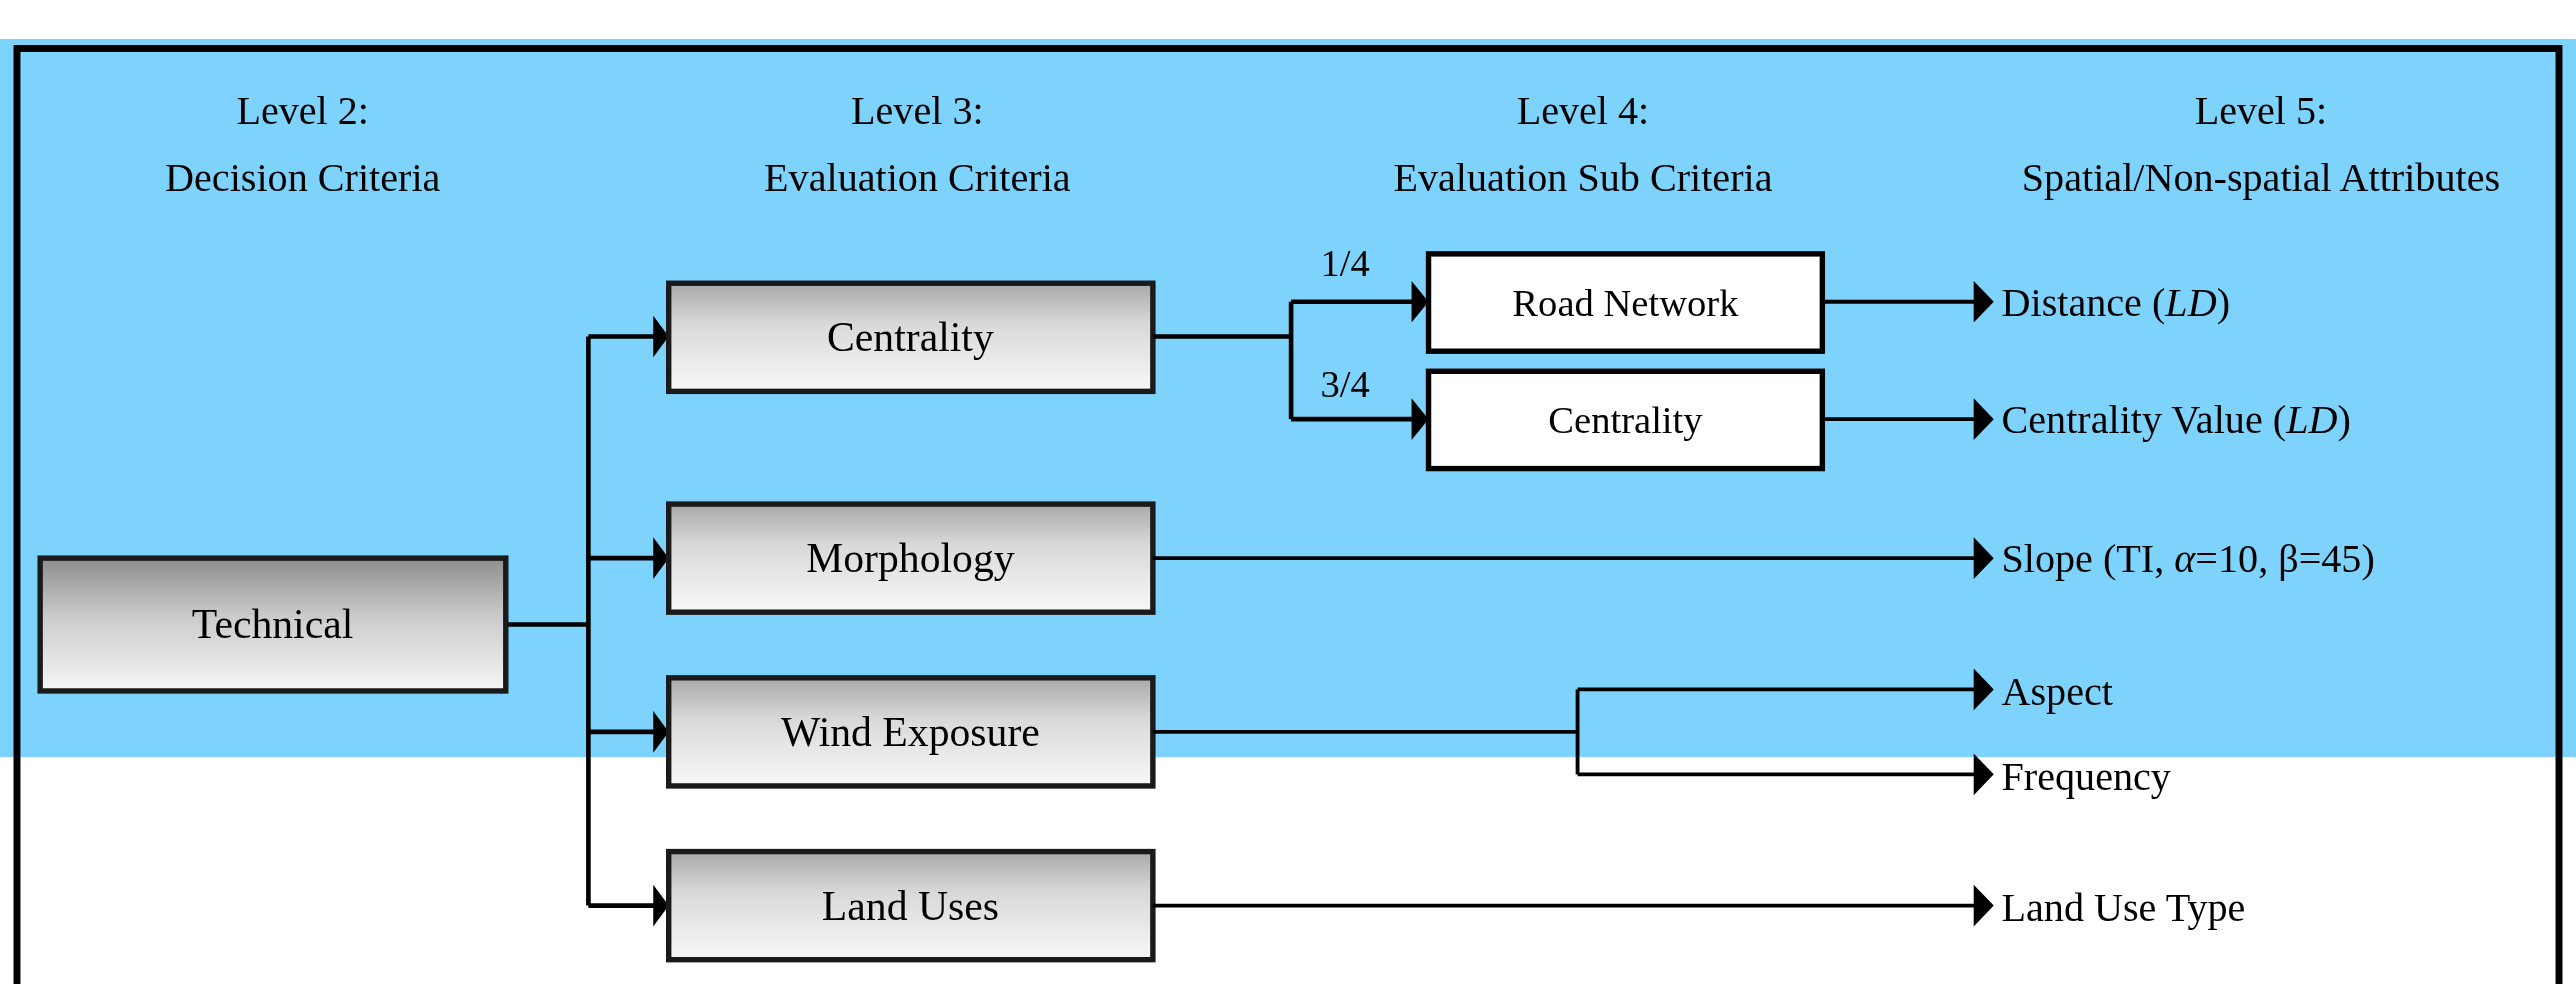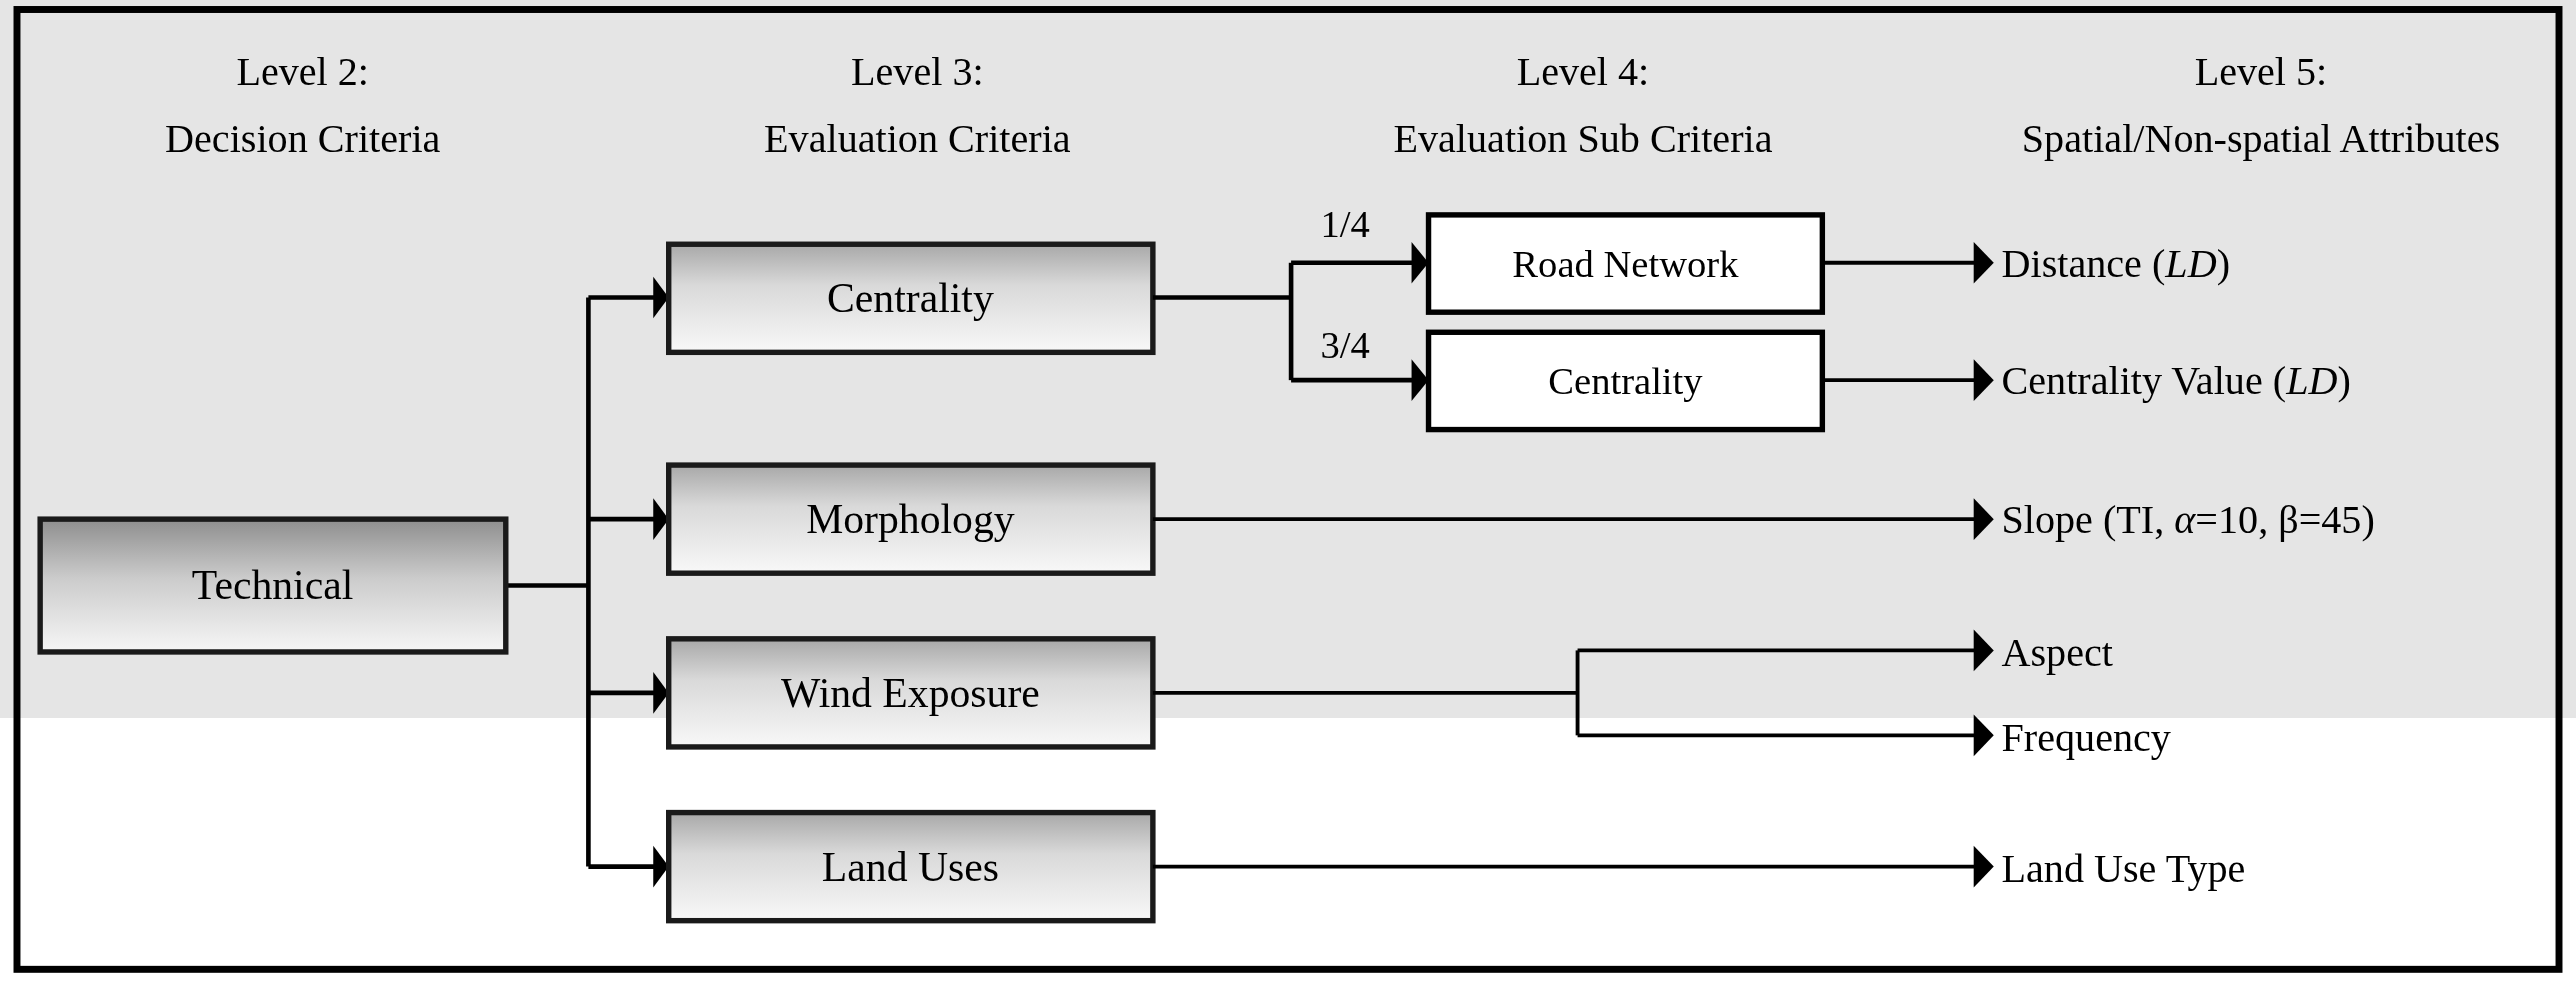--- a/index.html
+++ b/index.html
@@ -11,21 +11,22 @@
     width: 2576px;
     height: 985px;
     font-family: "Liberation Serif", "DejaVu Serif", serif;
     color: #000000;
     overflow: hidden;
   }
   #diagram-root {
     position: relative;
     width: 2576px;
     height: 718px;
-    background: #e5e5e5;
+    background: #7dd3fc;
+    margin-top: 39px;
   }
   svg.canvas {
     position: absolute;
     left: 0;
     top: 0;
     width: 2576px;
     height: 985px;
     display: block;
   }
   .hdr {

